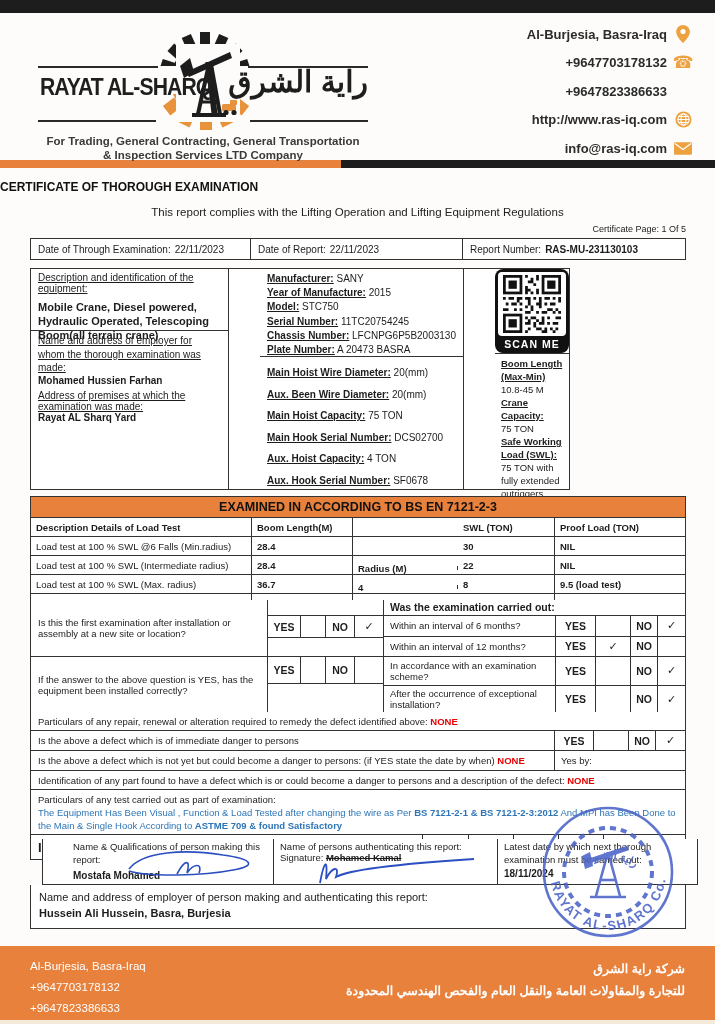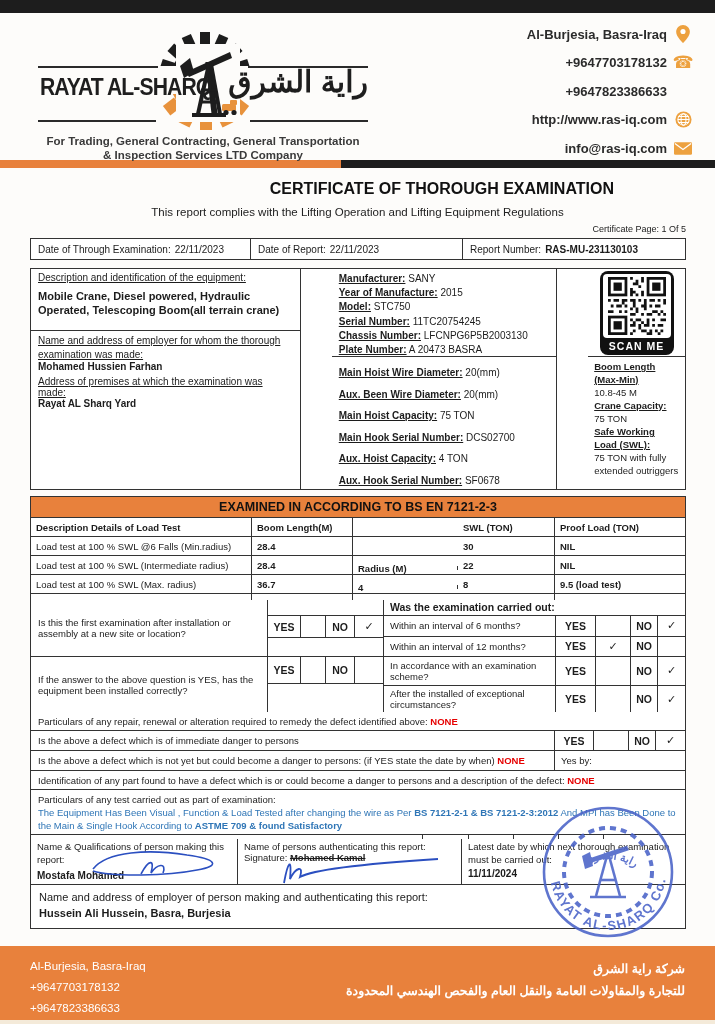--- a/index.html
+++ b/index.html
@@ -18,32 +18,32 @@
   .logo-wrap{left:38px;top:16px;width:330px;height:148px;}
   .logo-line{position:absolute;height:2px;background:#2a2a2a;}
   .company-en{position:absolute;left:2px;top:58px;font-size:23px;font-weight:bold;letter-spacing:-1px;transform:scaleX(.92);transform-origin:left;color:#1e1e1e;}
   .company-ar{position:absolute;right:0px;top:48px;font-size:30px;font-weight:bold;color:#1e1e1e;}
   .tagline{position:absolute;left:0;top:118px;width:330px;text-align:center;font-size:11.5px;font-weight:bold;color:#3a3a3a;line-height:14px;}
   .contact{left:430px;top:20px;width:262px;}
   .contact-row{display:flex;justify-content:flex-end;align-items:center;height:28.5px;gap:7px;}
   .contact-txt{font-size:13px;font-weight:bold;color:#2b2b2b;}
   .cicon{width:18px;height:18px;display:flex;align-items:center;justify-content:center;flex:0 0 18px;}
   
-  .title{left:0;top:180px;width:614px;text-align:right;font-size:16px;font-weight:bold;color:#111;}
+  .title{left:0;top:180px;width:614px;text-align:left;font-size:12px;font-weight:bold;color:#111;}
   .subtitle{left:0;top:206px;width:715px;text-align:center;font-size:11.5px;color:#222;}
   .certpage{left:0;top:224px;width:686px;text-align:right;font-size:9px;color:#222;}
   
   .bordered{border:1.6px solid #333;box-sizing:border-box;background:#fff;}
   .cell-r{border-right:1.4px solid #333;box-sizing:border-box;}
   .cell-b{border-bottom:1.4px solid #333;box-sizing:border-box;}
   
   .meta{left:30px;top:238px;width:656px;height:22px;display:flex;font-size:10px;}
   .meta>div{display:flex;align-items:center;padding:0 7px;gap:4px;}
   
-  .equip{left:30px;top:268px;width:656px;height:222px;display:flex;font-size:10px;gap:31px;}
+  .equip{left:30px;top:268px;width:540px;height:222px;display:flex;font-size:10px;gap:31px;}
   .eq-col1{width:298px;display:flex;flex-direction:column;}
   .eq-col2{width:249px;display:flex;flex-direction:column;}
   .eq-col3{width:107px;display:flex;flex-direction:column;}
   .eq-desc{height:62px;padding:3px 7px;}
   .eq-nameaddr{flex:1;padding:3px 7px;}
   .eq-mfg{height:88px;padding:3px 7px;line-height:14.2px;}
   .eq-hoist{flex:1;padding:5px 7px;line-height:21.5px;}
   .eq-qr{height:88px;display:flex;align-items:center;justify-content:center;}
   .eq-boom{flex:1;padding:3px 6px;font-size:9.5px;line-height:13px;}
   .qrbox{width:74px;height:84px;background:#111;border-radius:8px;padding:3px;box-sizing:border-box;text-align:center;}
@@ -68,21 +68,21 @@
   .qr-row{display:flex;box-sizing:border-box;}
   .qr-text{width:172px;border-right:1.4px solid #333;padding:1px 6px;display:flex;align-items:center;box-sizing:border-box;}
   
   .pwrap{left:30px;top:712px;width:656px;font-size:9.5px;background:#fff;border-left:1.6px solid #333;border-right:1.6px solid #333;box-sizing:border-box;}
   .prow{display:flex;align-items:center;border-bottom:1.4px solid #333;box-sizing:border-box;}
   .prow .txt{padding:2px 7px;}
   .safe-row{display:flex;align-items:stretch;border-bottom:1.6px solid #333;height:25px;box-sizing:border-box;}
   .safe-q{flex:1;display:flex;align-items:center;padding:0 7px;font-size:13px;font-weight:bold;}
   .safe-c{width:45px;display:flex;align-items:center;justify-content:center;border-left:1.4px solid #333;font-weight:bold;font-size:11.5px;box-sizing:border-box;}
   
-  .sigrow{left:30px;top:839px;width:656px;height:46px;display:flex;font-size:9.5px;}
+  .sigrow{left:42px;top:839px;width:656px;height:46px;display:flex;font-size:9.5px;padding-left:24px;}
   .sig-c{padding:2px 6px;position:relative;box-sizing:border-box;}
   .sigrow2{left:30px;top:885px;width:656px;height:44px;padding:4px 8px;font-size:11px;line-height:16px;box-sizing:border-box;}
   .stamp{left:536px;top:800px;width:144px;height:144px;z-index:5;opacity:.88;pointer-events:none;}
   
   .footer{left:0;bottom:0;width:715px;height:78px;background:#e8813c;}
   .footer-strip{position:absolute;left:0;bottom:0;width:715px;height:4px;background:#f4ead9;}
   .f-left{position:absolute;left:30px;top:10px;color:#fff;font-size:11.5px;line-height:21px;}
   .f-right{position:absolute;right:30px;top:12px;color:#fff;font-weight:bold;text-align:right;direction:rtl;font-size:12.5px;line-height:22px;}
   .spec-line{white-space:nowrap;}
 </style>
@@ -365,21 +365,21 @@
       </div>
       <div class="qa-right">
         <div class="qr-row cell-b" style="flex:1;">
           <div class="qr-text">In accordance with an examination scheme?</div>
           <div class="yn-l" style="width:40px;">YES</div>
           <div class="yn-box" style="width:35px;border-right:1.4px solid #333;"></div>
           <div class="yn-l" style="width:27px;">NO</div>
           <div class="yn-box" style="flex:1;">✓</div>
         </div>
         <div class="qr-row" style="flex:1;">
-          <div class="qr-text">After the installed of exceptional circumstances?</div>
+          <div class="qr-text">After the occurrence of exceptional installation?</div>
           <div class="yn-l" style="width:40px;">YES</div>
           <div class="yn-box" style="width:35px;border-right:1.4px solid #333;"></div>
           <div class="yn-l" style="width:27px;">NO</div>
           <div class="yn-box" style="flex:1;">✓</div>
         </div>
       </div>
     </div>
   </div>
 
   <div class="abs pwrap">
@@ -427,21 +427,21 @@
     </div>
     <div class="sig-c cell-r" style="width:224px;">
       <div>Name of persons authenticating this report:</div>
       <div><span>Signature:</span> <span class="b" style="text-decoration:line-through;">Mohamed Kamal</span></div>
       <svg style="position:absolute;left:18px;top:12px;" width="190" height="34" viewBox="0 0 190 34">
         <path d="M28,32 C32,10 36,6 34,28 C40,16 48,14 44,26 C58,18 120,12 182,8" fill="none" stroke="#2b4fc0" stroke-width="1.8"></path>
       </svg>
     </div>
     <div class="sig-c" style="flex:1;">
       <div style="line-height:12.5px;">Latest date by which next thorough examination must be carried out:</div>
-      <div class="b" style="font-size:10px;margin-top:2px;">11/11/2024</div>
+      <div class="b" style="font-size:10px;margin-top:2px;">18/11/2024</div>
     </div>
   </div>
 
   <div class="abs sigrow2 bordered" style="border-top:none;">
     <div>Name and address of employer of person making and authenticating this report:</div>
     <div class="b">Hussein Ali Hussein, Basra, Burjesia</div>
   </div>
 
   <svg class="abs stamp" viewBox="0 0 144 144">
     <circle cx="72" cy="72" r="64" fill="none" stroke="#4a63c8" stroke-width="2.6"></circle>

